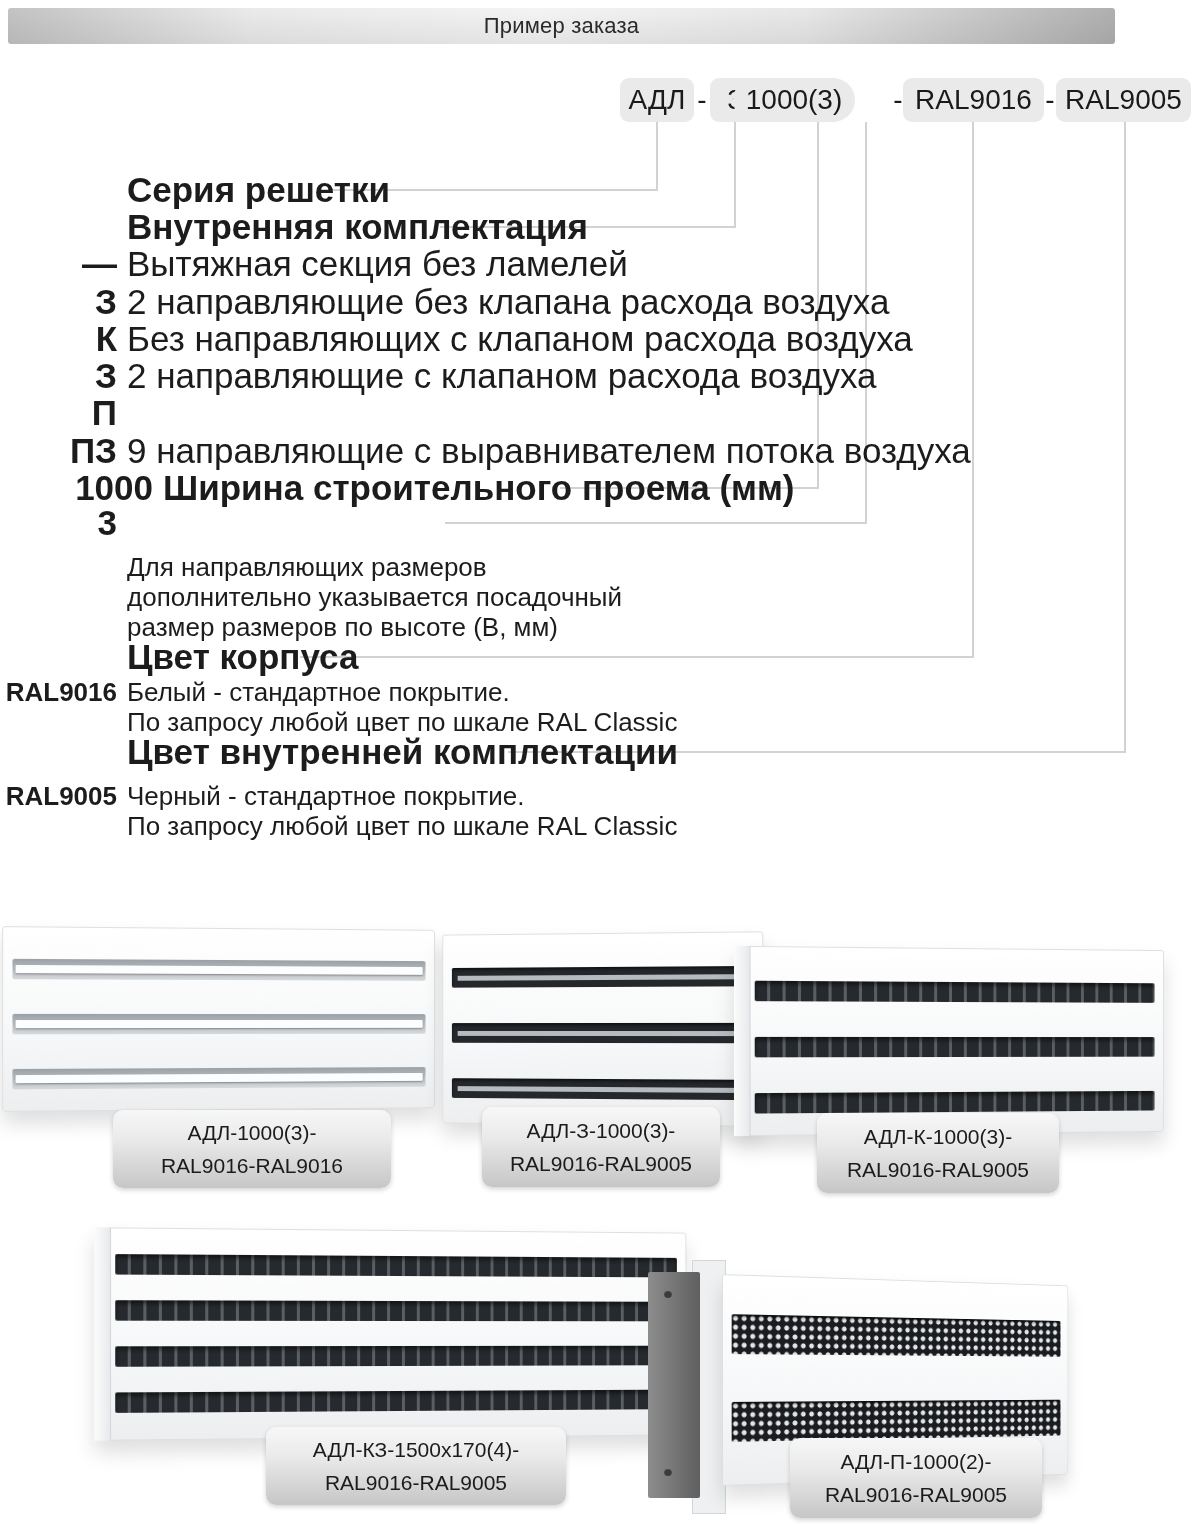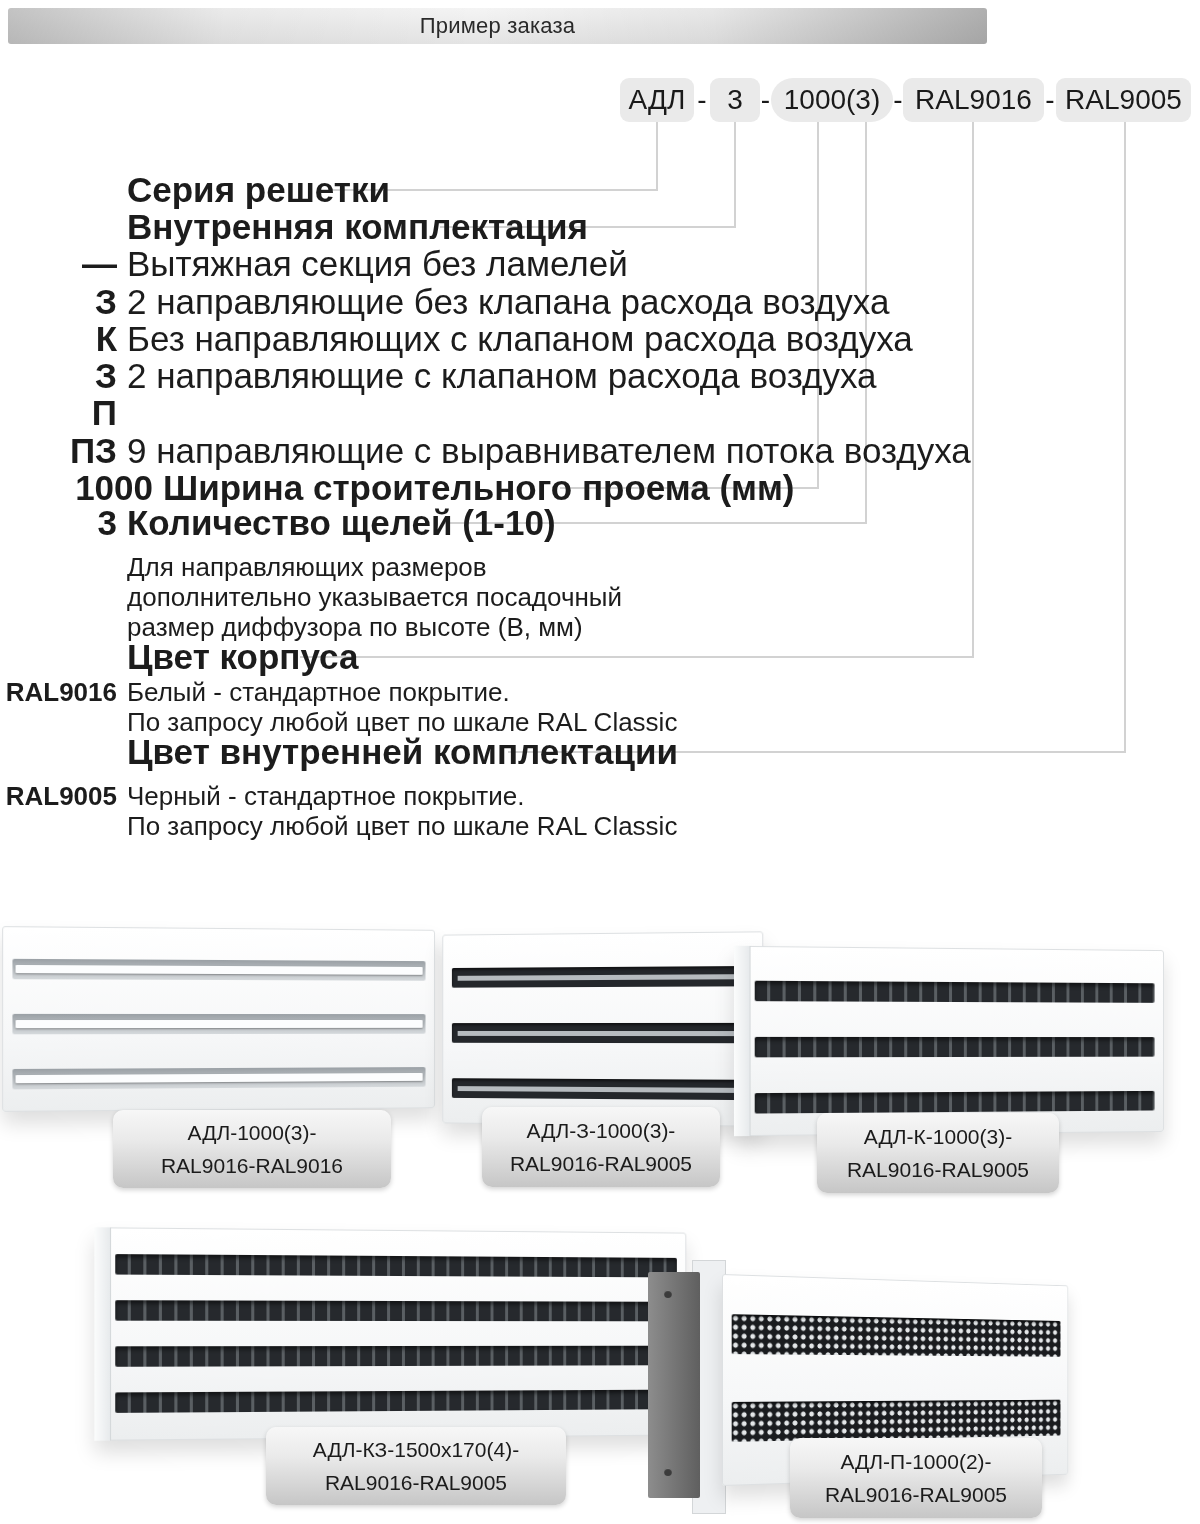--- a/index.html
+++ b/index.html
@@ -2,21 +2,21 @@
 <html><head>
 <meta charset="utf-8">
 <style>
   html,body{margin:0;padding:0;background:#ffffff;}
   .canvas{
     position:relative;width:1200px;height:1524px;margin:0 auto;background:#ffffff;
     font-family:"Liberation Sans","DejaVu Sans",sans-serif;color:#1c1c1c;overflow:hidden;
   }
   
   .header-bar{
-    position:absolute;left:8px;top:8px;width:979px;height:36px;border-radius:3px;
+    position:absolute;left:8px;top:8px;width:1107px;height:36px;border-radius:3px;
     background:
       linear-gradient(90deg, rgba(0,0,0,0.20), rgba(0,0,0,0.04) 22%, rgba(0,0,0,0.00) 48%, rgba(0,0,0,0.05) 72%, rgba(0,0,0,0.28)),
       linear-gradient(180deg,#f4f4f4,#e4e4e4);
     display:flex;align-items:center;justify-content:center;
   }
   .header-bar span{font-size:22px;color:#2a2a2a;letter-spacing:.2px;}
   
   .code-box{
     position:absolute;top:78px;height:44px;background:#eaeaea;border-radius:9px;
     display:flex;align-items:center;justify-content:center;
@@ -88,21 +88,21 @@
     </div>
   <div class="code-dash" style="left:694px;width:16px;">
       <span>-</span>
     </div>
   <div class="code-box" style="left:710px;width:50px;">
       <span>3</span>
     </div>
   <div class="code-dash" style="left:760px;width:11px;">
       <span>-</span>
     </div>
-  <div class="code-box" style="left:771px;width:122px;border-radius:22px;">
+  <div class="code-box" style="left:733px;width:122px;border-radius:22px;">
       <span>1000(3)</span>
     </div>
   <div class="code-dash" style="left:893px;width:10px;">
       <span>-</span>
     </div>
   <div class="code-box" style="left:903px;width:141px;">
       <span>RAL9016</span>
     </div>
   <div class="code-dash" style="left:1044px;width:12px;">
       <span>-</span>
@@ -161,27 +161,26 @@
     <div class="pref">ПЗ</div>
     <div class="desc">9 направляющие с выравнивателем потока воздуха</div>
   </div>
 
   <div class="lrow" style="top:469px;margin-left:36px;">
     <div class="pref">1000</div>
     <div class="desc b">Ширина строительного проема (мм)</div>
   </div>
   <div class="lrow" style="top:504px;">
     <div class="pref">3</div>
-    <div class="desc b">Количество щелей (1-10)</div>
   </div>
 
   <div class="lblock" style="left:127px;top:552px;">
     <div class="note-line">Для направляющих размеров</div>
     <div class="note-line">дополнительно указывается посадочный</div>
-    <div class="note-line">размер диффузора по высоте (В, мм)</div>
+    <div class="note-line">размер размеров по высоте (В, мм)</div>
   </div>
 
   <div class="lrow" style="top:638px;">
     <div class="pref"></div>
     <div class="desc b">Цвет корпуса</div>
   </div>
   <div class="lblock" style="left:1200px;top:677px;width:0;">
     <div class="pref">RAL9016</div>
   </div>
   <div class="lblock" style="left:127px;top:677px;">

